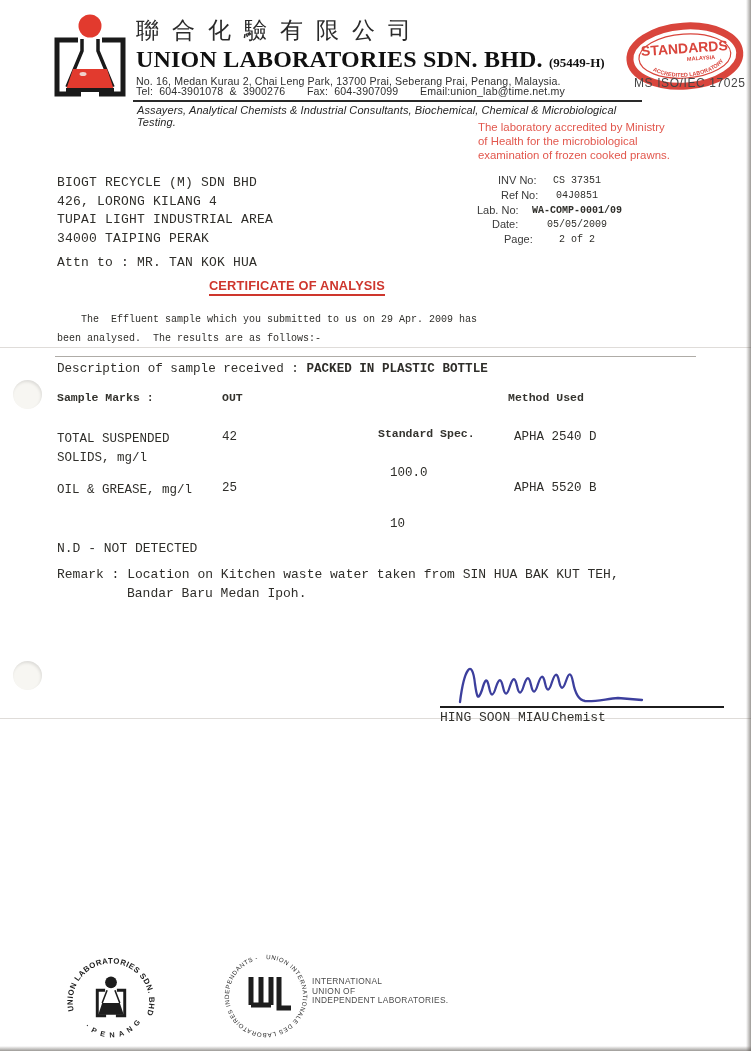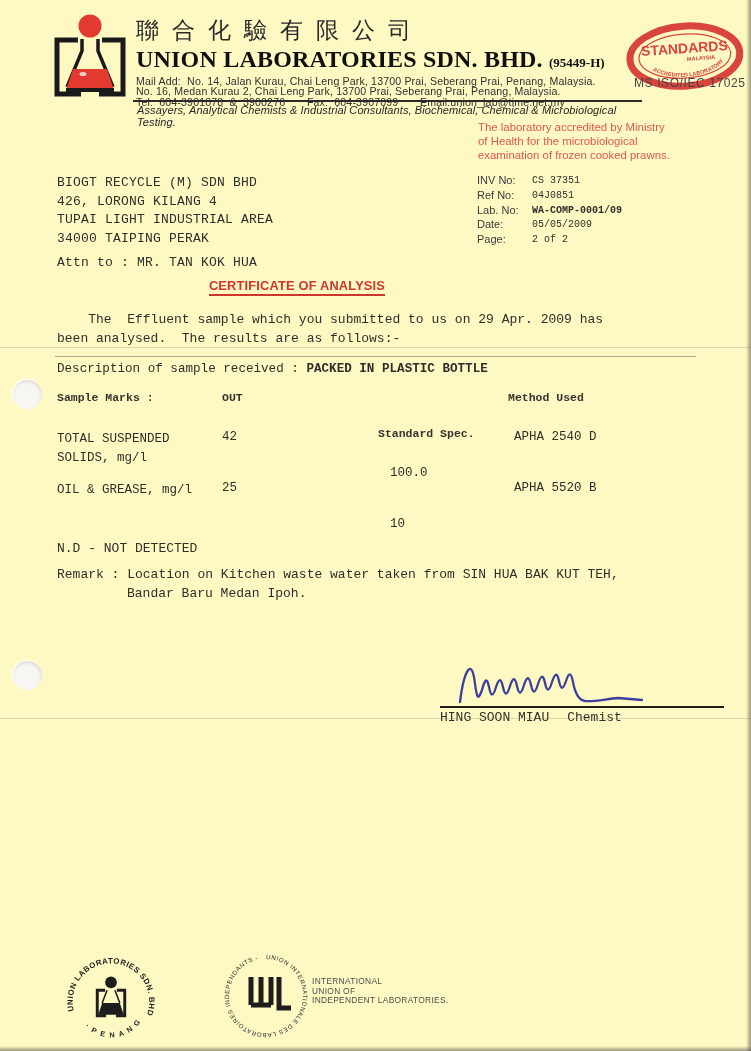--- a/index.html
+++ b/index.html
@@ -1,19 +1,19 @@
 <!DOCTYPE html>
 <html><head>
 <meta charset="utf-8">
 <style>
   * { margin:0; padding:0; box-sizing:border-box; }
   html,body { background:#e9e6e0; }
   .page {
     position:relative; width:751px; height:1051px; margin:0 auto;
-    background:#fef9c3; overflow:hidden;
+    background:#ffffff; overflow:hidden;
     font-family:"Liberation Sans", sans-serif; color:#2e2d2a;
   }
   .mono { font-family:"Liberation Mono","DejaVu Sans Mono",monospace; color:#2f2e2a; }
   .pre  { white-space:pre; }
   .preline { white-space:pre-line; }
 
   
   .logo-main { position:absolute; left:48px; top:13px; width:84px; height:84px; }
   .head-text { position:absolute; left:136px; top:15px; width:512px; }
   .cn-name { font-family:"DejaVu Sans",sans-serif; font-size:23px; letter-spacing:13px;
@@ -28,30 +28,30 @@
   .std-logo { position:absolute; left:625px; top:22px; width:122px; height:72px; transform:rotate(-4deg); }
   .std-caption { position:absolute; left:634px; top:76px; font-size:12px; font-weight:normal;
                  color:#454545; letter-spacing:0.6px; }
   .accred-note { position:absolute; left:478px; top:120px; width:262px; font-size:11.4px;
                  line-height:14px; color:#e2574d; }
 
   
   .recipient { position:absolute; left:57px; top:174px; font-size:13px; line-height:18.6px; letter-spacing:0.2px; }
   .attn { position:absolute; left:57px; top:255px; font-size:13px; letter-spacing:0.2px; }
   .meta { position:absolute; left:477px; top:174px; }
-  .meta-row { display:flex; height:14.8px; align-items:flex-start; }
+  .meta-row { display:flex; height:14.8px; align-items:flex-start;justify-content:center; }
   .meta-label { width:55px; font-size:11px; color:#3a3a3a; }
   .meta-value { font-size:10px; margin-top:1px; }
   .meta-value.bold { font-weight:bold; }
 
   
   .coa-title-wrap { position:absolute; left:57px; top:276px; width:480px; text-align:center; }
   .coa-title { display:inline-block; color:#ce362d; font-weight:bold; font-size:12.8px;
                letter-spacing:0.2px; border-bottom:2px solid #ce362d; padding-bottom:1px; }
-  .intro { position:absolute; left:57px; top:311px; font-size:13px; line-height:18.6px; }
+  .intro { position:absolute; left:57px; top:311px; font-size:10px; line-height:18.6px; }
   .faint-rule { position:absolute; left:55px; top:356px; width:641px; height:1px; background:rgba(110,104,94,0.55); }
   .descr { position:absolute; left:57px; top:362px; font-size:12.6px; }
   .descr b { font-weight:bold; }
 
   .tbl-head { position:absolute; left:57px; top:391px; width:640px; font-size:11.5px; font-weight:bold; color:#34332e; }
   .tbl-row  { position:absolute; left:57px; width:640px; font-size:12.5px; }
   .c0 { position:absolute; left:0; }
   .c1 { position:absolute; left:165px; }
   .c2 { position:absolute; left:321px;margin-top:36px; }
   .c3 { position:absolute; left:451px; }
@@ -62,21 +62,21 @@
 
   .nd-note { position:absolute; left:57px; top:541px; font-size:13px; }
   .remark  { position:absolute; left:57px; top:566px; font-size:13px; line-height:18.6px; }
   .remark .l2 { padding-left:70px; }
 
   
   .sig-block { position:absolute; left:440px; top:622px; font-size:13px; line-height:18.6px; }
   .sig-svg { position:absolute; left:452px; top:652px; width:200px; height:58px; }
   .sig-rule { position:absolute; left:440px; top:706px; width:284px; height:1.5px; background:#1c1c1c; }
   .sig-name { position:absolute; left:440px; top:710px; font-size:13px; }
-  .sig-name .role { margin-left:18px; }
+  .sig-name .role { margin-left:2px; }
 
   
   .stamp-left { position:absolute; left:62px; top:951px; width:98px; height:98px; }
   .stamp-uil  { position:absolute; left:221px; top:949px; width:90px; height:94px; }
   .iuil-caption { position:absolute; left:312px; top:977px; font-size:8.4px; line-height:9.6px; color:#4c4c4c; letter-spacing:0.3px; }
   .disclaimer { position:absolute; left:64px; top:1064px; width:612px; color:#e0564e; font-weight:bold; }
   .disclaimer .d1 { font-size:12.6px; letter-spacing:0.2px; }
   .disclaimer .d2 { font-size:12.2px; letter-spacing:0.5px; word-spacing:5px; }
 
   
@@ -101,21 +101,20 @@
     <path d="M54,27 H75 V81 H51" fill="none" stroke="#1a1a1a" stroke-width="5"></path>
     <path d="M34,26 V38 L19,74 M50,26 V38 L65,74" fill="none" stroke="#1a1a1a" stroke-width="3.5"></path>
     <path d="M25,56 H59 L66,77 H18 Z" fill="#e23a2e"></path>
     <ellipse cx="35" cy="61" rx="3.5" ry="2" fill="#f2efe9" opacity="0.85"></ellipse>
     <path d="M18,77 H66" stroke="#1a1a1a" stroke-width="4"></path>
   </svg>
 
   <div class="head-text">
     <div class="cn-name">聯合化驗有限公司</div>
     <div class="company-line"><span>UNION LABORATORIES SDN. BHD.</span> <span class="company-reg">(95449-H)</span></div>
-    <div class="addr pre">Mail Add:  No. 14, Jalan Kurau, Chai Leng Park, 13700 Prai, Seberang Prai, Penang, Malaysia.</div>
     <div class="addr pre">No. 16, Medan Kurau 2, Chai Leng Park, 13700 Prai, Seberang Prai, Penang, Malaysia.</div>
     <div class="addr pre">Tel:  604-3901078  &amp;  3900276       Fax:  604-3907099       Email:union_lab@time.net.my</div>
   </div>
   <div class="head-rule"></div>
   <div class="tagline">Assayers, Analytical Chemists &amp; Industrial Consultants, Biochemical, Chemical &amp; Microbiological Testing.</div>
 
   <svg class="std-logo" viewBox="0 0 122 72">
     <ellipse cx="60" cy="34" rx="55" ry="30" fill="none" stroke="#d9453c" stroke-width="7"></ellipse>
     <ellipse cx="60" cy="34" rx="46" ry="22" fill="none" stroke="#d9453c" stroke-width="1.2"></ellipse>
     <text x="60" y="31" text-anchor="middle" font-family="Liberation Sans, sans-serif" font-size="14" font-weight="bold" fill="#d9453c">STANDARDS</text>

